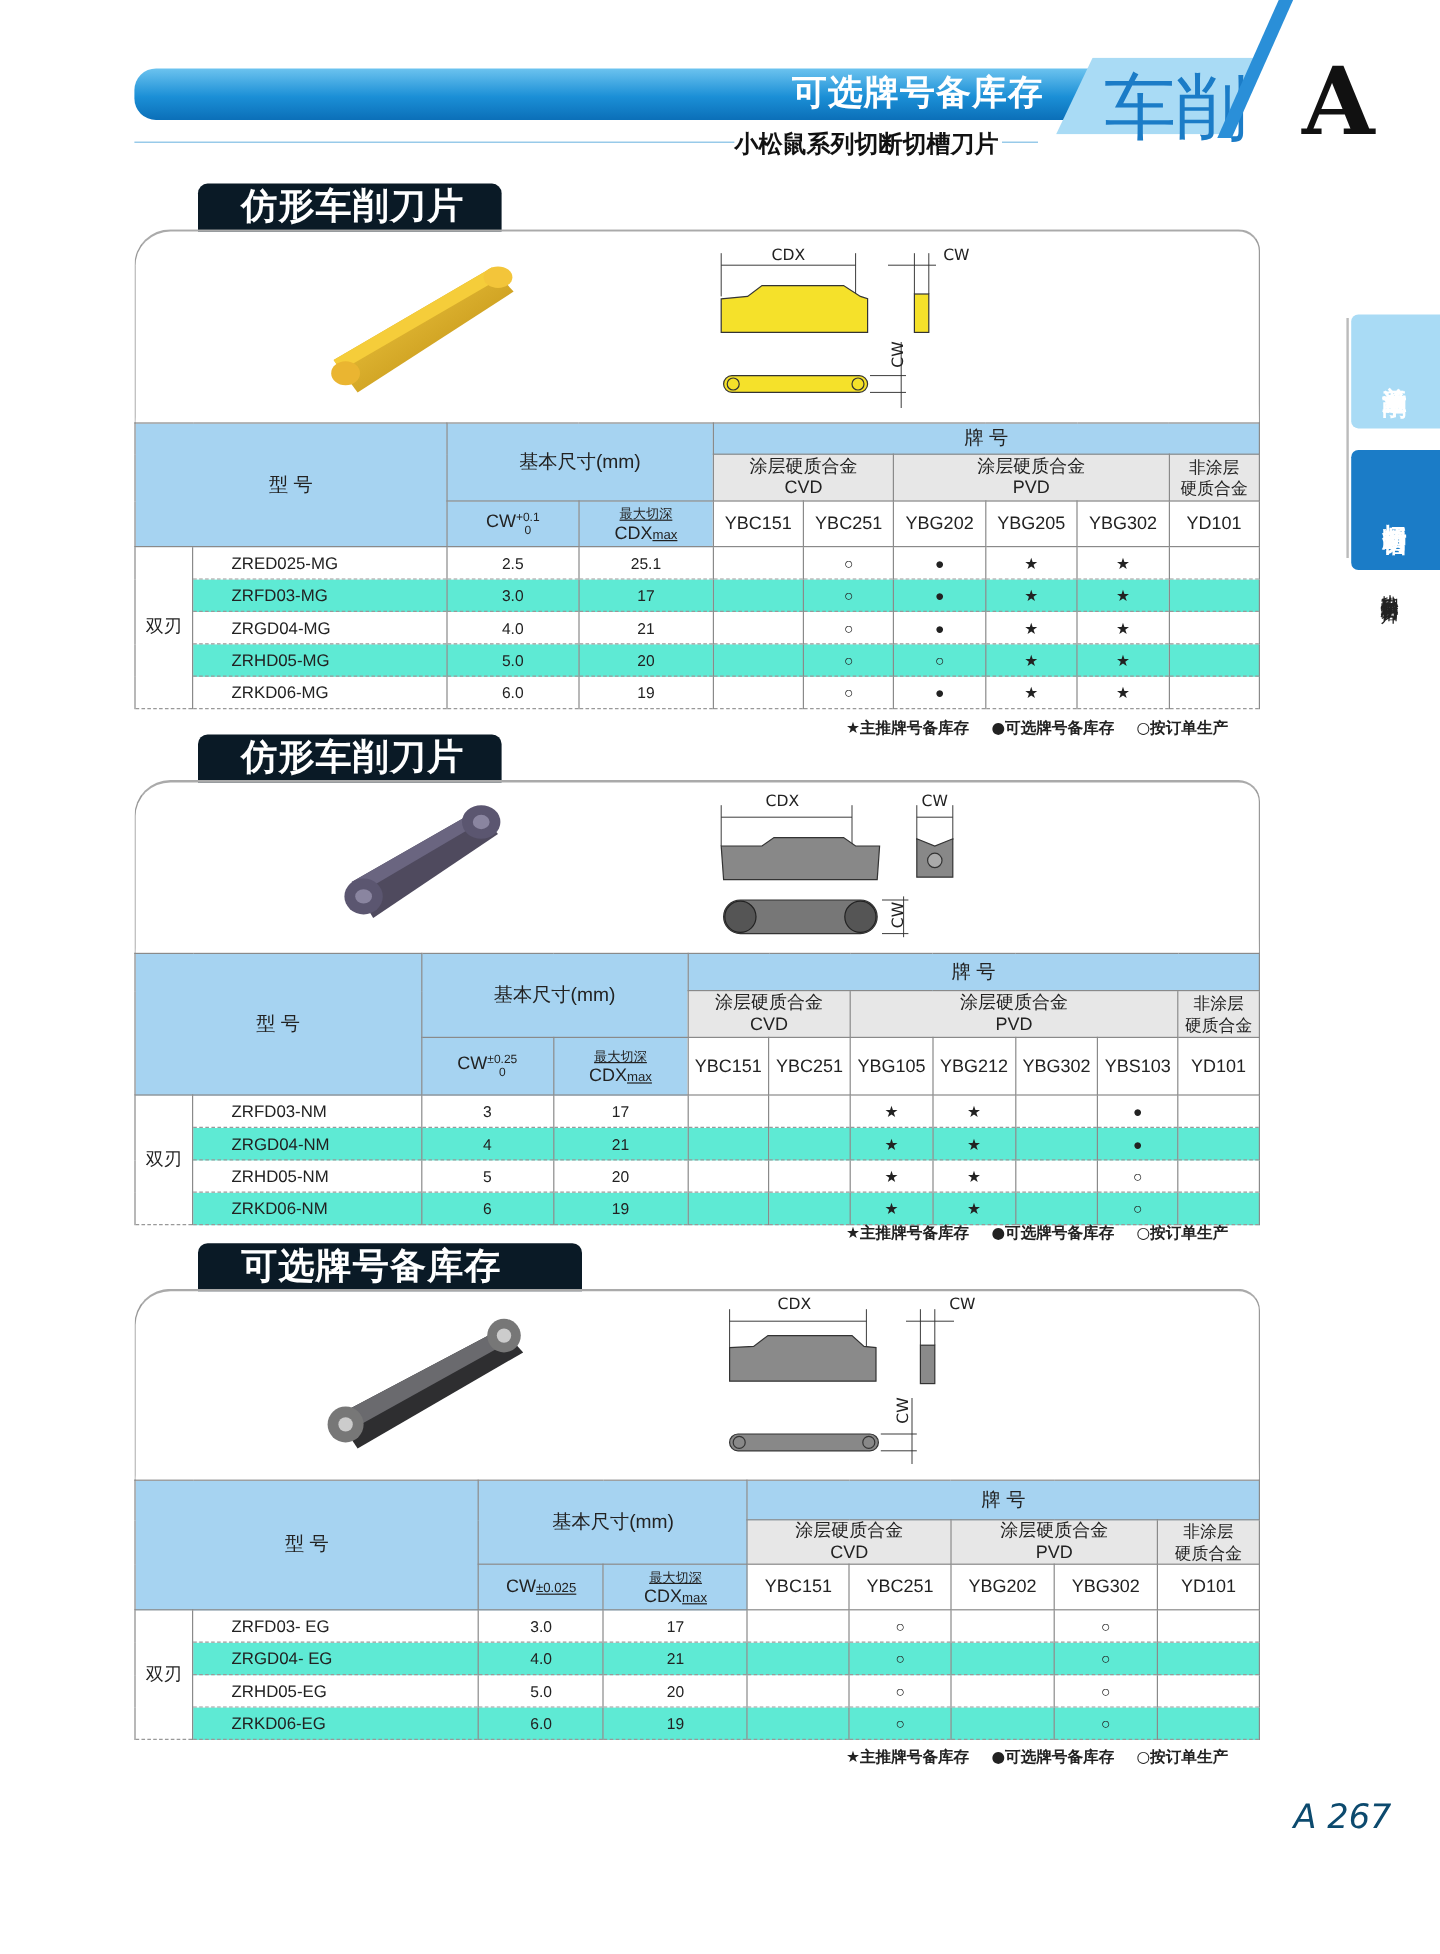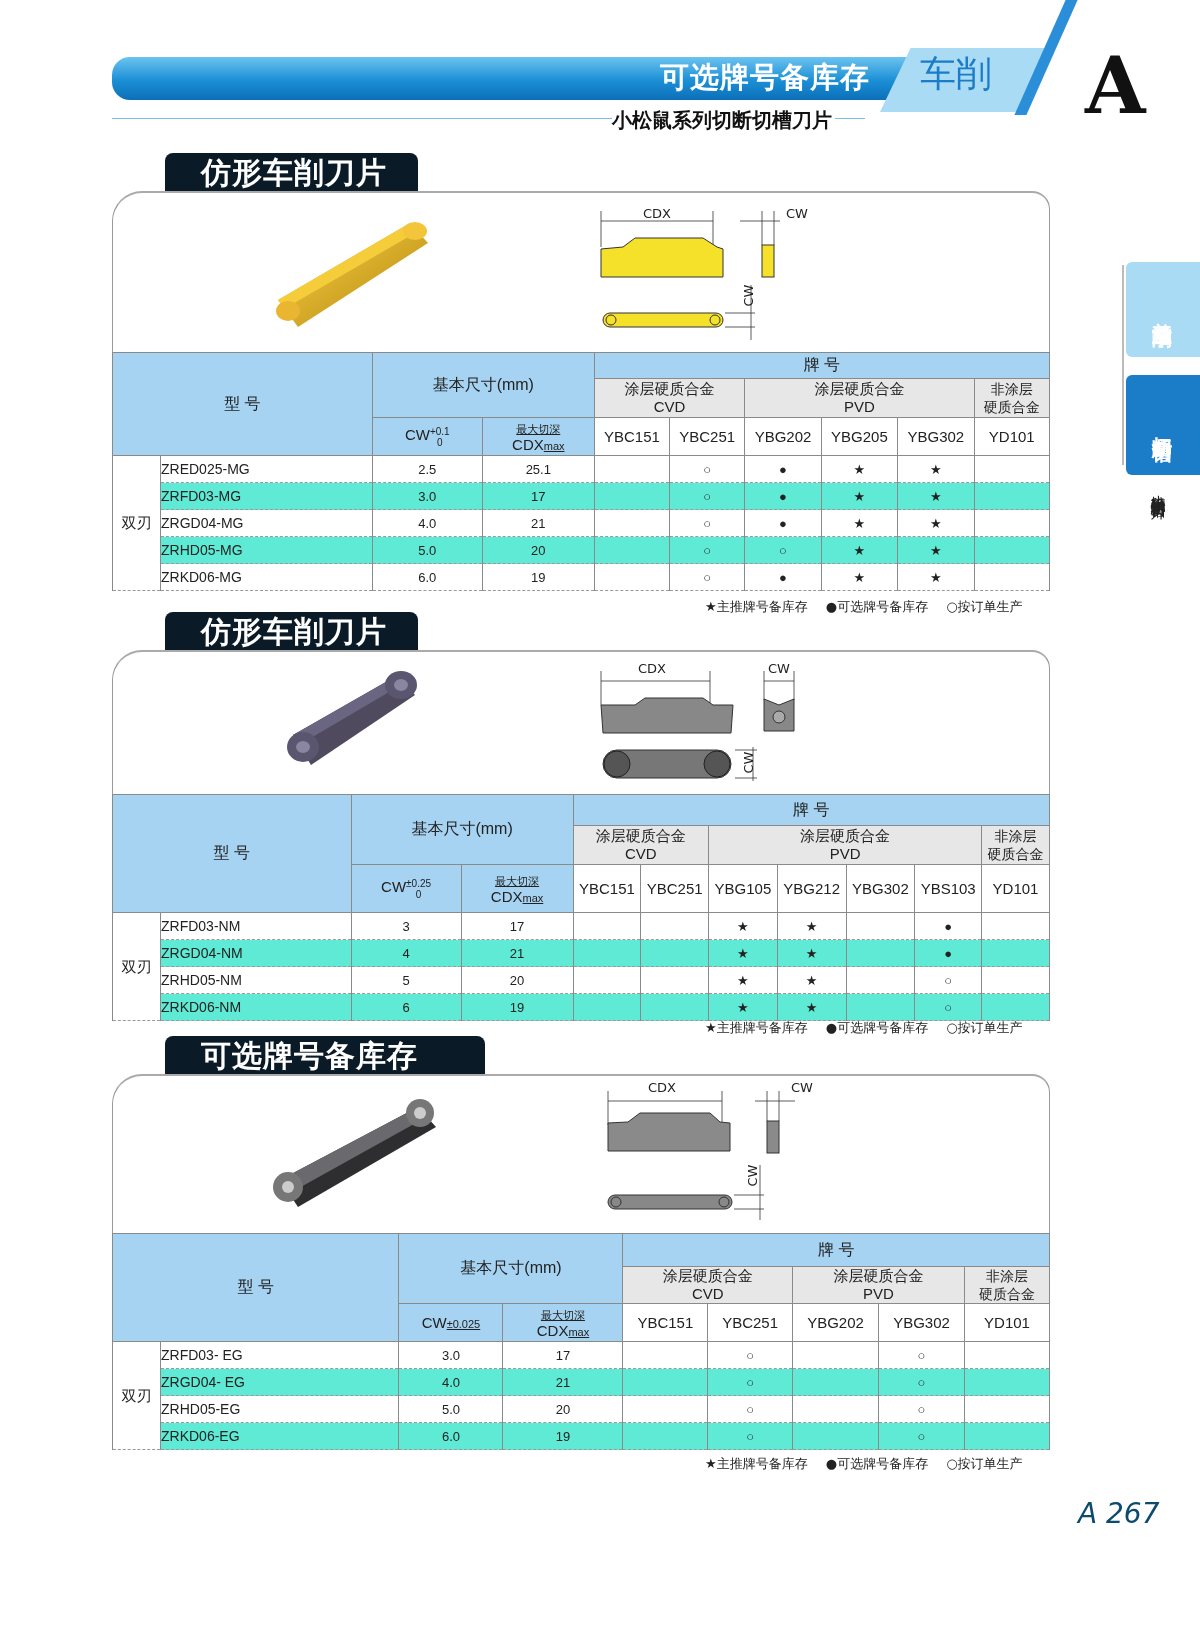--- a/index.html
+++ b/index.html
@@ -4,21 +4,21 @@
 <style>
   * { box-sizing: border-box; margin: 0; padding: 0; }
   body { width: 1200px; height: 1628px; background: #fff; position: relative; overflow: hidden;
          font-family: "DejaVu Sans", "Liberation Sans", sans-serif; color: #222; }
   
   .banner { position: absolute; left: 112px; top: 57px; width: 800px; height: 43px; border-radius: 18px 0 0 18px;
             background: linear-gradient(#6cc3ef, #1b8fd6 55%, #0b6fb8); }
   .banner-title { position: absolute; left: 660px; top: 58px; font-size: 29px; font-weight: bold; color: #fff; letter-spacing: 1px; }
   .tab-block { position: absolute; left: 880px; top: 48px; width: 170px; height: 64px; background: #a9dbf5;
                clip-path: polygon(18% 0, 100% 0, 82% 100%, 0 100%); }
-  .tab-text { position: absolute; left: 920px; top: 50px; font-size: 36px; color: #1b7cc7; }
+  .tab-text { position: absolute; left: 920px; top: 50px; font-size: 60px; color: #1b7cc7; }
   .slash { position: absolute; left: 1040px; top: 0; width: 12px; height: 115px; background: #2a8fd8; transform: skewX(-24deg); }
   .big-A { position: absolute; left: 1085px; top: 40px; font-family: "DejaVu Serif", serif; font-size: 78px; font-weight: bold; color: #111; }
   .subline { position: absolute; left: 112px; top: 118px; width: 500px; height: 1px; background: #7fbde4; }
   .subline2 { position: absolute; left: 835px; top: 118px; width: 30px; height: 1px; background: #7fbde4; }
   .subtitle { position: absolute; left: 612px; top: 107px; font-size: 20px; font-weight: bold; color: #111; }
 
   
   .side-bar-line { position: absolute; left: 1122px; top: 265px; width: 2px; height: 200px; background: #bbb; }
   .side-tab { position: absolute; left: 1126px; width: 74px; border-radius: 6px 0 0 6px; color: #fff;
               font-size: 20px; font-weight: bold; writing-mode: vertical-rl; text-orientation: upright;
@@ -39,23 +39,23 @@
 
   table.spec { position: absolute; left: 112px; width: 938px; border-collapse: collapse; font-family: "Liberation Sans", sans-serif; }
   table.spec td, table.spec th { border: 1px solid #8a8a8a; text-align: center; font-weight: normal; font-size: 15px; }
   .h-blue { background: #a6d3f1; }
   .h-gray { background: #e7e7e7; line-height: 18px; }
   .h-white { background: #fff; }
   .cw-sup { font-size: 10px; display: inline-block; vertical-align: top; line-height: 11px; text-align: center; }
   .small { font-size: 11px; text-decoration: underline; }
   tr.row td { height: 27px; font-size: 13px; border-top: 1px dashed #999; border-bottom: 1px dashed #999; }
   tr.row.alt td:not(.dual) { background: #5eead4; }
-  td.model { font-weight: bold; text-align: left !important; font-size: 14px !important; }
+  td.model { font-weight: bold; text-align: left !important; padding-left: 32px; font-size: 14px !important; }
   td.dual { background: #fff; font-size: 15px !important; line-height: 16px; }
-  .legend { position: absolute; left: 705px; font-size: 13px; color: #222; word-spacing: 14px; }
+  .legend { position: absolute; left: 705px; font-size: 13px; color: #222; word-spacing: 14px; font-weight: bold; }
   .page-no { position: absolute; left: 1078px; top: 1497px; font-size: 28px; font-style: italic; color: #0c4a6e; }
 </style>
 </head>
 <body>
 
 <div class="banner"></div>
 <div class="banner-title">可选牌号备库存</div>
 <div class="tab-block"></div>
 <div class="tab-text">车削</div>
 <div class="slash"></div>

